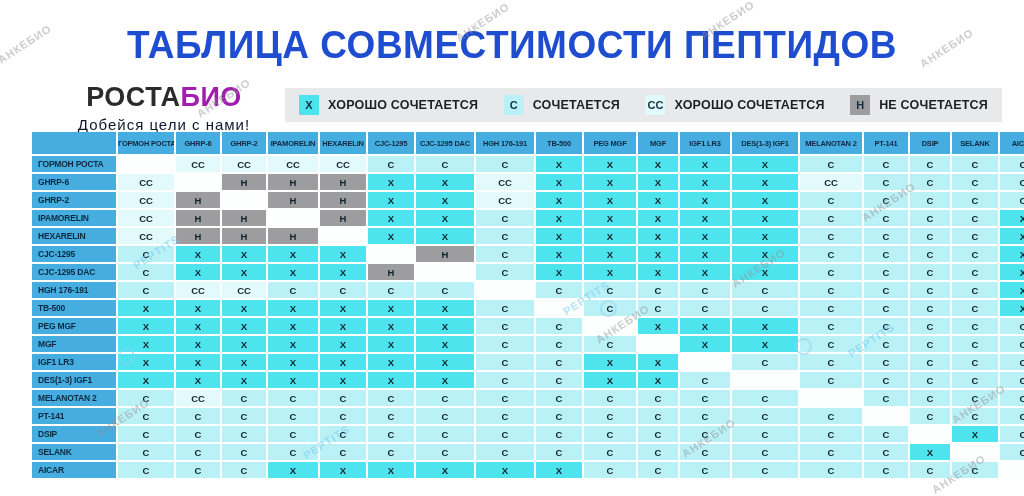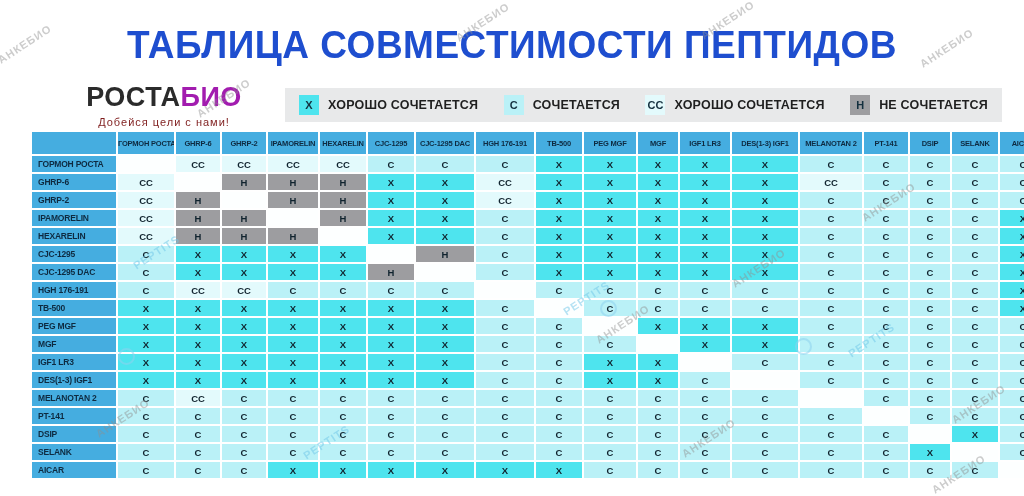--- a/index.html
+++ b/index.html
@@ -4,21 +4,21 @@
 <style>
   html,body{margin:0;padding:0;background:#ffffff;}
   .page{position:relative;width:1024px;height:496px;background:#ffffff;overflow:hidden;
         font-family:"Liberation Sans",sans-serif;}
   .title{position:absolute;top:24px;left:0;width:100%;margin:0;text-align:center;
          font-size:37px;font-weight:800;color:#1e4ecf;letter-spacing:.5px;transform:scaleY(1.06);}
   
   .logo{position:absolute;left:64px;top:84px;width:200px;text-align:center;}
   .logo-text{font-size:27px;font-weight:800;color:#2b2b2b;letter-spacing:.5px;line-height:1;}
   .logo-text .orange{color:#a21caf;}
-  .tagline{font-size:11px;color:#7f1d1d;margin-top:5px;letter-spacing:1px;}
+  .tagline{font-size:15px;color:#0f172a;margin-top:5px;letter-spacing:1px;}
   
   .legend{position:absolute;left:285px;top:88px;width:717px;height:34px;background:#e8e9ea;
           display:flex;align-items:center;justify-content:space-between;padding:0 14px;box-sizing:border-box;}
   .legend-item{display:flex;align-items:center;gap:9px;}
   .legend-box{width:20px;height:20px;display:flex;align-items:center;justify-content:center;
               font-weight:700;font-size:11px;color:#14303f;}
   .legend-label{font-weight:700;font-size:12.5px;color:#1f1f1f;letter-spacing:.2px;}
   
   #table-host table{position:absolute;left:30px;top:130px;width:980px;table-layout:fixed;
                     border-collapse:separate;border-spacing:2px;}

